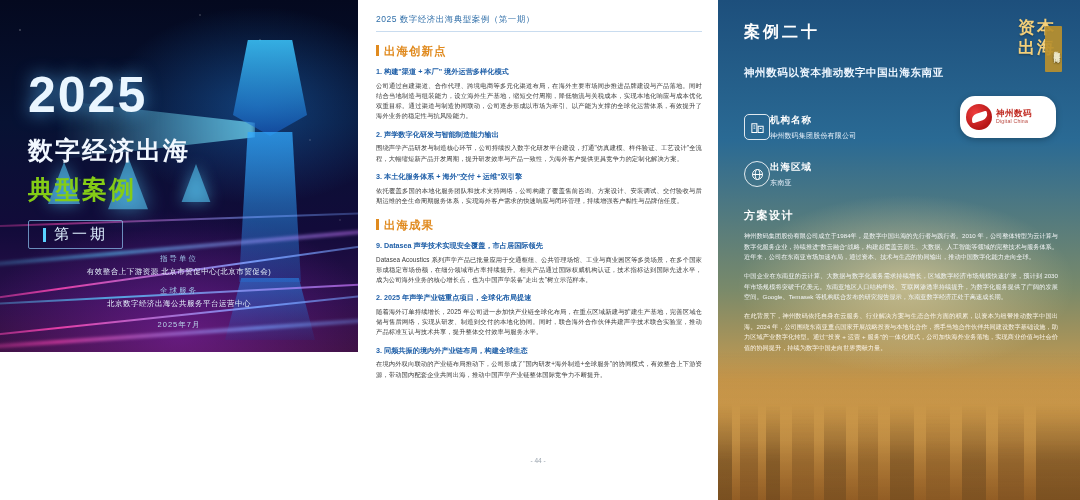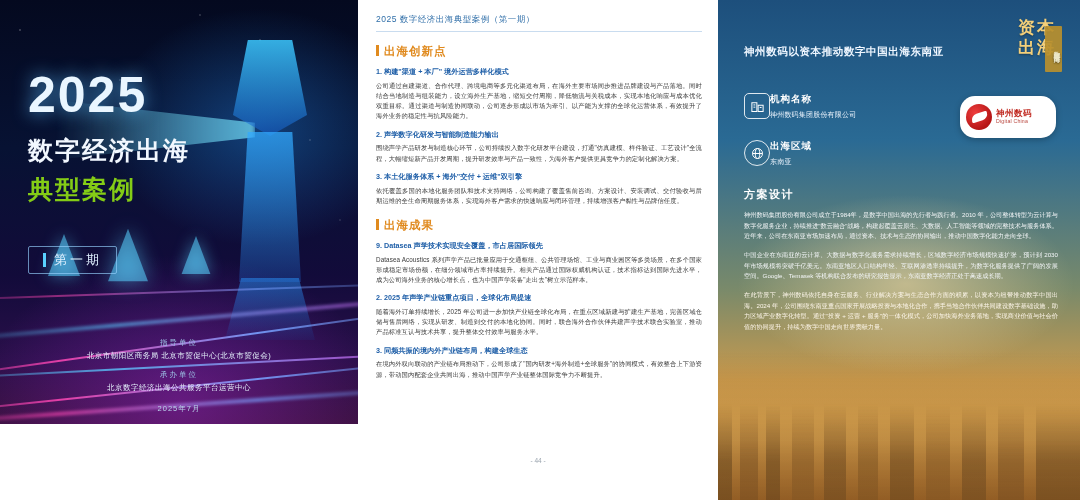--- a/index.html
+++ b/index.html
@@ -13,21 +13,21 @@
   .page {
     position: relative;
     width: 1080px; height: 500px;
     display: flex;
     background: #fff;
   }
 
   
   .cover {
     position: relative;
-    width: 358px; height: 424px;
+    width: 358px; height: 352px;
     overflow: hidden;
     background: #050c2b;
     flex: 0 0 358px;
   }
   .cover-bg {
     position: absolute; inset: 0;
     background:
       radial-gradient(ellipse 60% 40% at 72% 30%, rgba(40,150,255,0.35), rgba(5,12,43,0) 70%),
       radial-gradient(ellipse 80% 50% at 50% 95%, rgba(160,40,200,0.45), rgba(5,12,43,0) 70%),
       linear-gradient(180deg, #04091f 0%, #071233 35%, #120b3a 65%, #2a0f4a 85%, #3b1140 100%);
@@ -87,27 +87,27 @@
   .boats { position:absolute; left:30px; bottom:150px; width:300px; height:60px; }
 
   .cover-content { position:absolute; left:28px; top:70px; width:300px; color:#fff; }
   .cover-year {
     font-size: 50px; font-weight: 700; letter-spacing: 2px; line-height: 1;
     color:#eaf6ff; text-shadow: 0 0 18px rgba(90,190,255,.8);
   }
   .cover-title1 { margin-top:14px; font-size: 25px; font-weight:700; letter-spacing:2px; color:#f2f8ff; }
   .cover-title2 { margin-top:6px; font-size: 25px; font-weight:700; letter-spacing:2px; color:#84cc16; }
   .cover-issue {
-    margin-top: 40px; display:inline-flex; align-items:center; gap:8px;
+    margin-top: 14px; display:inline-flex; align-items:center; gap:8px;
     border:1px solid rgba(150,210,255,.65); padding:4px 14px; border-radius:2px;
-    font-size:13px; letter-spacing:3px; color:#dff0ff;
+    font-size:15px; letter-spacing:3px; color:#dff0ff;
   }
   .issue-bar { display:inline-block; width:3px; height:14px; background:#5ad2ff; }
 
-  .cover-footer { position:absolute; left:0; right:0; bottom:10px; text-align:center; color:#cfe2f5; }
+  .cover-footer { position:absolute; left:0; right:0; bottom:22px; text-align:center; color:#cfe2f5; }
   .cf-label { font-size:7.5px; letter-spacing:2px; color:#9ec3e6; margin-bottom:3px; }
   .cf-orgs { font-size:7.5px; letter-spacing:.5px; color:#e4f0fb; }
   .cf-gap { height:9px; }
   .cf-date { margin-top:11px; font-size:7.5px; color:#b9d3ea; letter-spacing:1px; }
 
   
   .mid {
     position:relative; flex:0 0 360px; width:360px; height:472px;
     background:#ffffff; padding:14px 16px 16px 18px;
   }
@@ -252,23 +252,23 @@
       <div class="cover-title1">数字经济出海</div>
       <div class="cover-title2">典型案例</div>
       <div class="cover-issue">
         <span class="issue-bar"></span>
         <span>第一期</span>
       </div>
     </div>
 
     <div class="cover-footer">
       <div class="cf-label">指导单位</div>
-      <div class="cf-orgs">北京市朝阳区商务局    北京市贸促中心(北京市贸促会)</div>
+      <div class="cf-orgs">有效整合上下游资源    北京市贸促中心(北京市贸促会)</div>
       <div class="cf-gap"></div>
-      <div class="cf-label">承办单位</div>
+      <div class="cf-label">全球服务</div>
       <div class="cf-orgs">北京数字经济出海公共服务平台运营中心</div>
       <div class="cf-date">2025年7月</div>
     </div>
   </section>
 
   <section class="mid">
     <div class="mid-header">2025 数字经济出海典型案例（第一期）</div>
 
     <div class="sec-h">
       <span class="bar"></span><span>出海创新点</span>
@@ -291,20 +291,21 @@
     <div class="para">在境内外双向联动的产业链布局推动下，公司形成了"国内研发+海外制造+全球服务"的协同模式，有效整合上下游资源，带动国内配套企业共同出海，推动中国声学产业链整体国际竞争力不断提升。</div>
 
     <div class="mid-footer">- 44 -</div>
   </section>
 
   <section class="right">
     <div class="glow-sun"></div>
     <div class="city"></div>
 
     <div class="r-inner">
+      <div class="case-no">案例二十</div>
       <div class="case-title">神州数码以资本推动数字中国出海东南亚</div>
 
       <div class="zbch">
         <div>资本</div>
         <div>出海</div>
         <div class="stamp">数字经济出海</div>
       </div>
 
       <div class="logo-card">
         <div class="logo-mark"></div>

